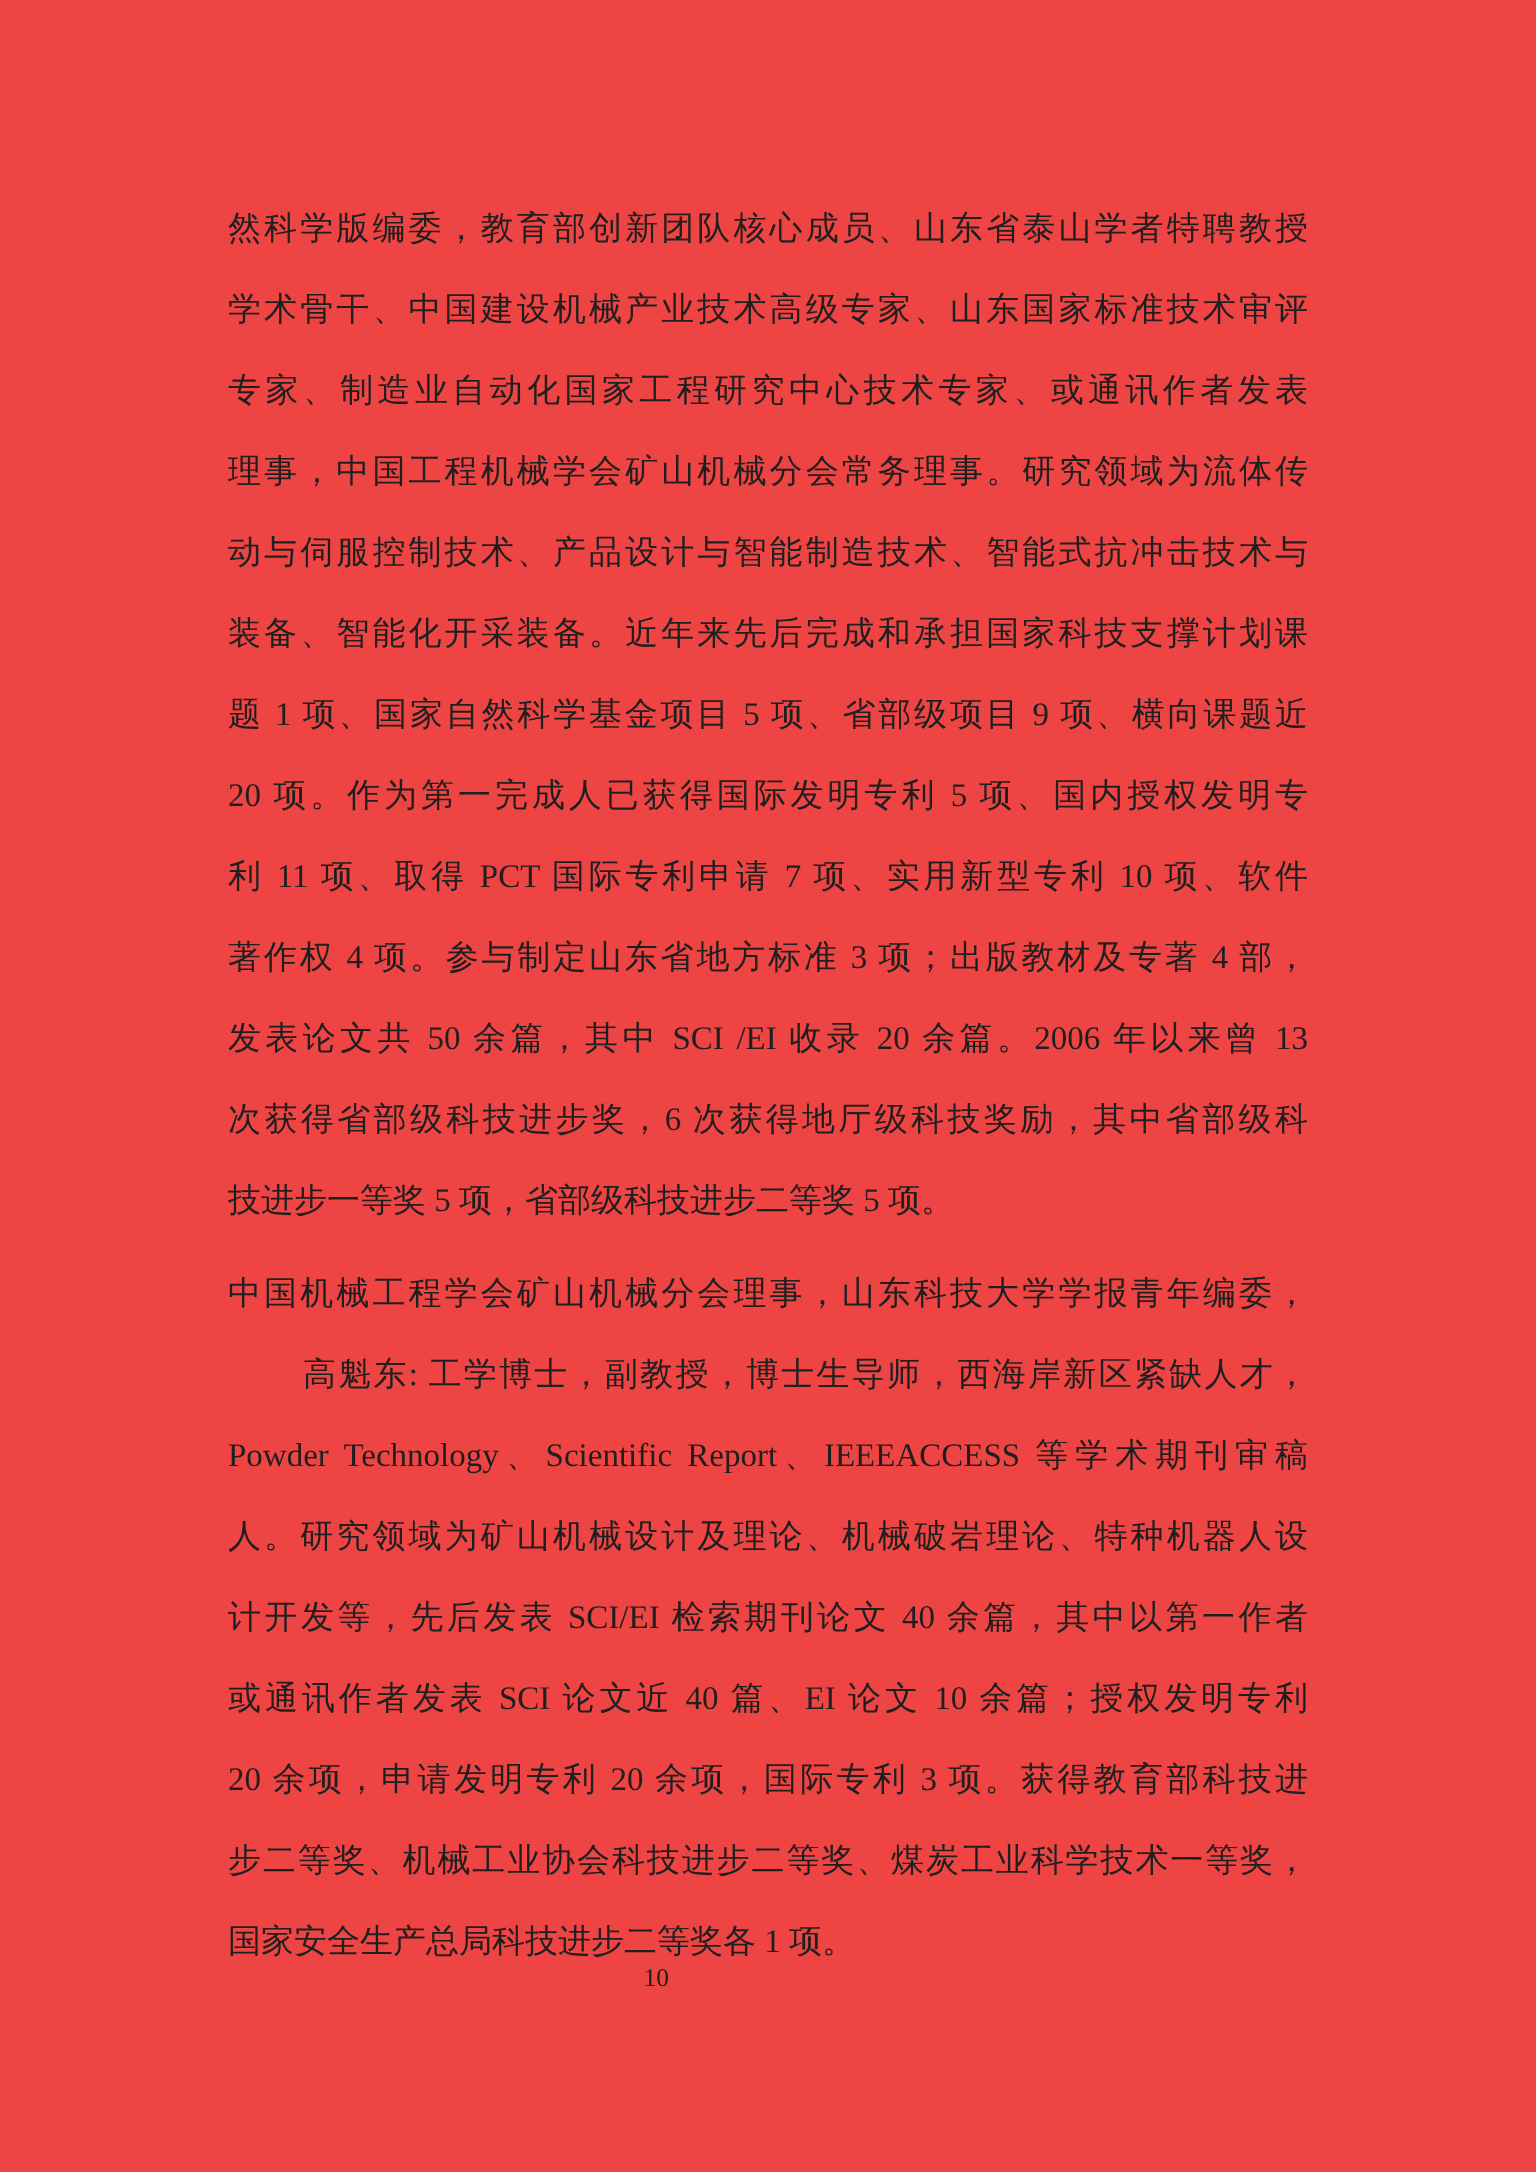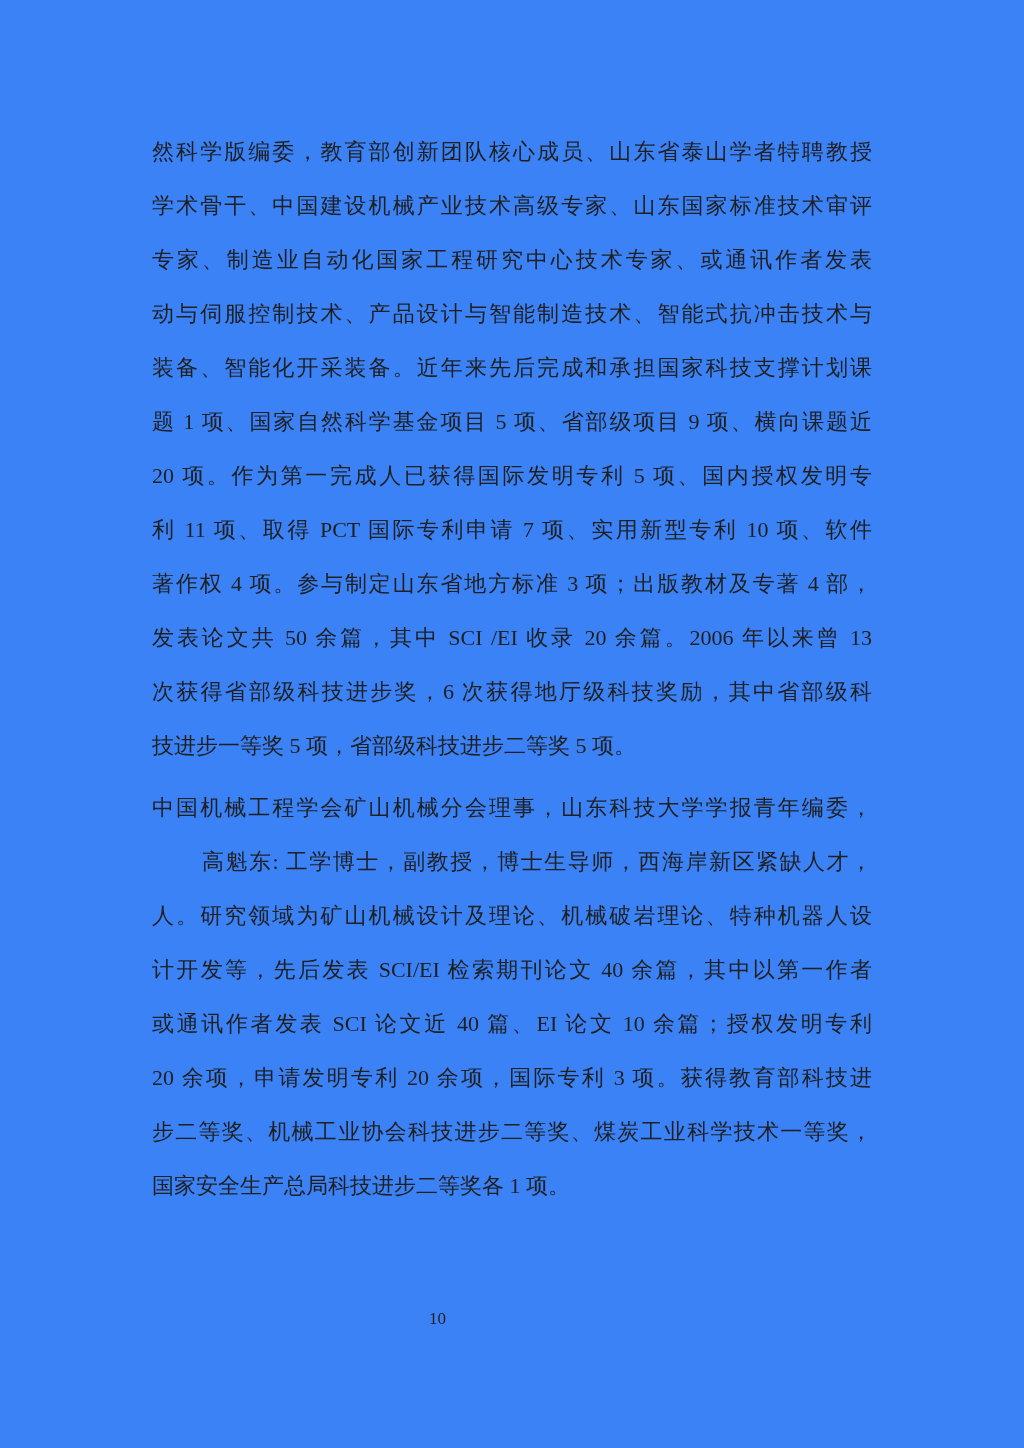--- a/index.html
+++ b/index.html
@@ -4,21 +4,21 @@
 <style>
   html, body {
     margin: 0;
     padding: 0;
     background: #ffffff;
   }
   .page {
     position: relative;
     width: 1024px;
     height: 1448px;
-    background: #3b82f6;
+    background: #ef4444;
     font-family: "Liberation Serif", "DejaVu Serif", serif;
     color: #1f1f1f;
     overflow: hidden;
   }
   .text-block {
     position: absolute;
     left: 152px;
     top: 125px;
     width: 720px;
   }
@@ -56,33 +56,35 @@
 </style>
 </head>
 <body>
 
 <div class="page">
   <div class="text-block" id="text-block">
       <div class="para">
         <div class="line">然科学版编委，教育部创新团队核心成员、山东省泰山学者特聘教授</div>
         <div class="line">学术骨干、中国建设机械产业技术高级专家、山东国家标准技术审评</div>
         <div class="line">专家、制造业自动化国家工程研究中心技术专家、或通讯作者发表</div>
+        <div class="line">理事，中国工程机械学会矿山机械分会常务理事。研究领域为流体传</div>
         <div class="line">动与伺服控制技术、产品设计与智能制造技术、智能式抗冲击技术与</div>
         <div class="line">装备、智能化开采装备。近年来先后完成和承担国家科技支撑计划课</div>
         <div class="line">题 1 项、国家自然科学基金项目 5 项、省部级项目 9 项、横向课题近</div>
         <div class="line">20 项。作为第一完成人已获得国际发明专利 5 项、国内授权发明专</div>
         <div class="line">利 11 项、取得 PCT 国际专利申请 7 项、实用新型专利 10 项、软件</div>
         <div class="line">著作权 4 项。参与制定山东省地方标准 3 项；出版教材及专著 4 部，</div>
         <div class="line">发表论文共 50 余篇，其中 SCI /EI 收录 20 余篇。2006 年以来曾 13</div>
         <div class="line">次获得省部级科技进步奖，6 次获得地厅级科技奖励，其中省部级科</div>
         <div class="line last">技进步一等奖 5 项，省部级科技进步二等奖 5 项。</div>
       </div>
       <div class="para">
         <div class="line">中国机械工程学会矿山机械分会理事，山东科技大学学报青年编委，</div>
         <div class="line indent">高魁东: 工学博士，副教授，博士生导师，西海岸新区紧缺人才，</div>
+        <div class="line">Powder Technology、Scientific Report、IEEEACCESS 等学术期刊审稿</div>
         <div class="line">人。研究领域为矿山机械设计及理论、机械破岩理论、特种机器人设</div>
         <div class="line">计开发等，先后发表 SCI/EI 检索期刊论文 40 余篇，其中以第一作者</div>
         <div class="line">或通讯作者发表 SCI 论文近 40 篇、EI 论文 10 余篇；授权发明专利</div>
         <div class="line">20 余项，申请发明专利 20 余项，国际专利 3 项。获得教育部科技进</div>
         <div class="line">步二等奖、机械工业协会科技进步二等奖、煤炭工业科学技术一等奖，</div>
         <div class="line last">国家安全生产总局科技进步二等奖各 1 项。</div>
       </div>
     </div>
   <div class="page-number">10</div>
 </div>

